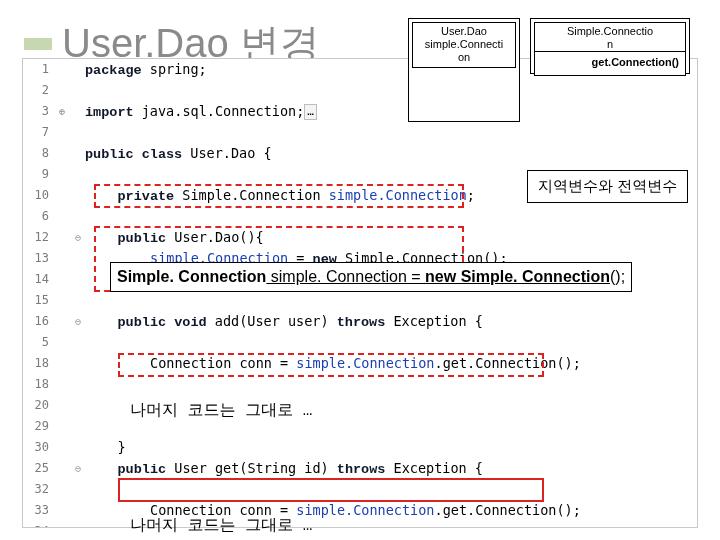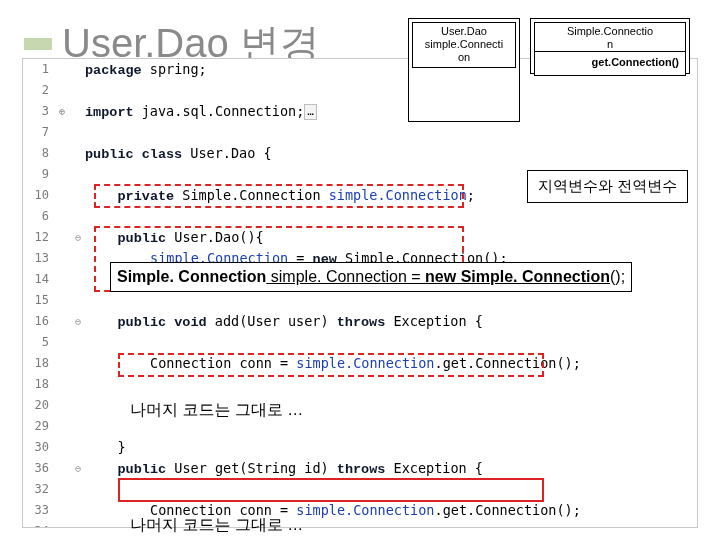--- a/index.html
+++ b/index.html
@@ -129,20 +129,21 @@
     border: 1px solid #000;
     font-size: 15px;
     padding: 6px 10px;
     white-space: nowrap;
   }
   .annot .u { text-decoration: underline; }
   .note {
     position: absolute;
     font-size: 16px;
     color: #000;
+    font-family: Liberation Mono, monospace;
   }
   .z-top { z-index: 5; }
 </style>
 </head>
 <body>
 
 <div class="title-bar">
   <div class="title-accent"></div>
   <div class="title-text">User.Dao 변경</div>
 </div>
@@ -161,21 +162,21 @@
       <div class="code-row"><div class="gutter-num">13</div><div class="gutter-icon"></div><div class="gutter-fold"></div><div class="code-text">        <span class="fld">simple.Connection</span> = <span class="kw">new</span> Simple.Connection();</div></div>
       <div class="code-row"><div class="gutter-num">14</div><div class="gutter-icon"></div><div class="gutter-fold"></div><div class="code-text">    }</div></div>
       <div class="code-row"><div class="gutter-num">15</div><div class="gutter-icon"></div><div class="gutter-fold"></div><div class="code-text"></div></div>
       <div class="code-row"><div class="gutter-num">16</div><div class="gutter-icon"></div><div class="gutter-fold">⊖</div><div class="code-text">    <span class="kw">public void</span> add(User user) <span class="kw">throws</span> Exception {</div></div>
       <div class="code-row"><div class="gutter-num">5</div><div class="gutter-icon"></div><div class="gutter-fold"></div><div class="code-text"></div></div>
       <div class="code-row"><div class="gutter-num">18</div><div class="gutter-icon"></div><div class="gutter-fold"></div><div class="code-text">        Connection conn = <span class="fld">simple.Connection</span>.get.Connection();</div></div>
       <div class="code-row"><div class="gutter-num">18</div><div class="gutter-icon"></div><div class="gutter-fold"></div><div class="code-text"></div></div>
       <div class="code-row"><div class="gutter-num">20</div><div class="gutter-icon"></div><div class="gutter-fold"></div><div class="code-text"></div></div>
       <div class="code-row"><div class="gutter-num">29</div><div class="gutter-icon"></div><div class="gutter-fold"></div><div class="code-text"></div></div>
       <div class="code-row"><div class="gutter-num">30</div><div class="gutter-icon"></div><div class="gutter-fold"></div><div class="code-text">    }</div></div>
-      <div class="code-row"><div class="gutter-num">36</div><div class="gutter-icon"></div><div class="gutter-fold">⊖</div><div class="code-text">    <span class="kw">public</span> User get(String id) <span class="kw">throws</span> Exception {</div></div>
+      <div class="code-row"><div class="gutter-num">25</div><div class="gutter-icon"></div><div class="gutter-fold">⊖</div><div class="code-text">    <span class="kw">public</span> User get(String id) <span class="kw">throws</span> Exception {</div></div>
       <div class="code-row"><div class="gutter-num">32</div><div class="gutter-icon"></div><div class="gutter-fold"></div><div class="code-text"></div></div>
       <div class="code-row"><div class="gutter-num">33</div><div class="gutter-icon"></div><div class="gutter-fold"></div><div class="code-text">        Connection conn = <span class="fld">simple.Connection</span>.get.Connection();</div></div>
       <div class="code-row"><div class="gutter-num">34</div><div class="gutter-icon"></div><div class="gutter-fold"></div><div class="code-text"></div></div>
     </div>
 </div>
 
 <div class="uml-box uml-outer-left z-top">
   <div class="uml-inner">
     <div>User.Dao</div>
     <div>simple.Connecti</div>

